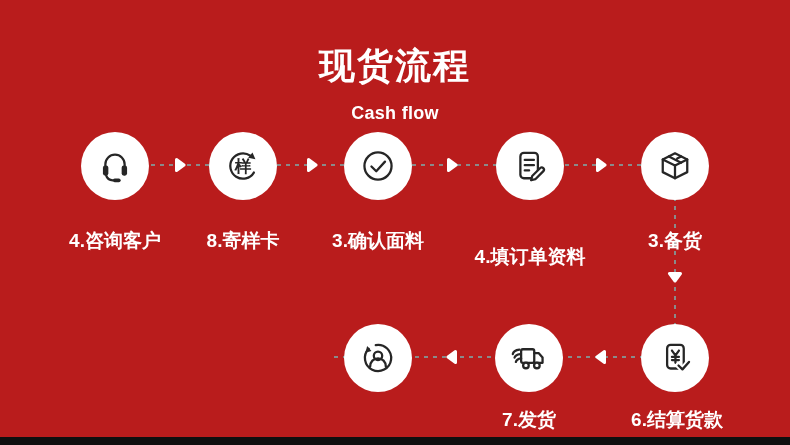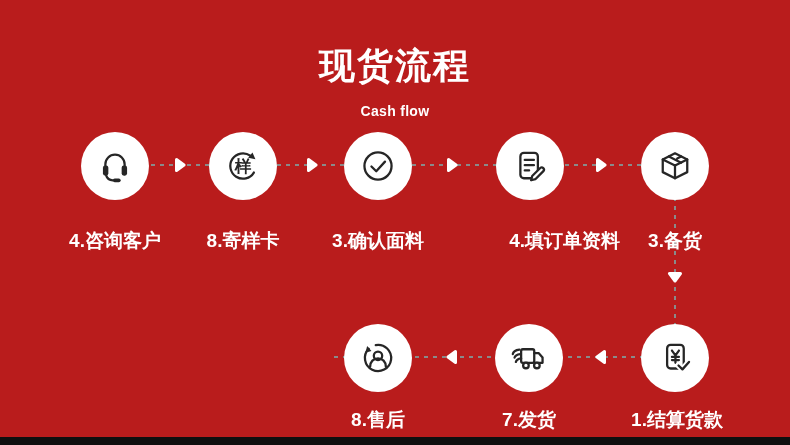--- a/index.html
+++ b/index.html
@@ -2,21 +2,21 @@
 <html><head>
 <meta charset="utf-8">
 <style>
   html,body{margin:0;padding:0;}
   body{font-family:"Liberation Sans","DejaVu Sans",sans-serif;}
   .stage{position:relative;width:790px;height:445px;background:#b91c1c;overflow:hidden;}
 
   .title{position:absolute;left:0;top:44px;width:100%;text-align:center;
          color:#ffffff;font-size:36px;font-weight:bold;letter-spacing:2px;line-height:44px;}
   .subtitle{position:absolute;left:0;top:103px;width:100%;text-align:center;
-         color:#ffffff;font-size:14px;font-weight:bold;letter-spacing:0.3px;}
+         color:#ffffff;font-size:18px;font-weight:bold;letter-spacing:0.3px;}
 
   .dash-h{position:absolute;height:2px;z-index:1;
           background:repeating-linear-gradient(90deg,#8a8a8a 0 4px,transparent 4px 9px);}
   .dash-v{position:absolute;width:2px;z-index:1;
           background:repeating-linear-gradient(180deg,#8a8a8a 0 4px,transparent 4px 9px);}
 
   .circle{position:absolute;width:68px;height:68px;border-radius:50%;background:#ffffff;
           z-index:2;display:flex;align-items:center;justify-content:center;}
   .circle svg{display:block;}
 
@@ -108,57 +108,56 @@
   </div>
   <div class="step-label" style="left:288px;top:228px;">3.确认面料</div>
 
   <div class="circle" style="left:496px;top:132px;">
     <svg width="42" height="42" viewBox="0 0 48 48">
       <rect class="ic" x="13" y="9" width="20" height="29" rx="4"></rect>
       <path class="ic" d="M18 17 h10.5 M18 23 h10.5 M18 29 h5"></path>
       <path class="ic" style="fill:#ffffff" d="M26.5 35.5 l-1.2 4.8 l4.8 -1.2 l9.2 -9.2 a2.55 2.55 0 0 0 -3.6 -3.6 z"></path>
     </svg>
   </div>
-  <div class="step-label" style="left:440px;top:228px;text-align:right;">4.填订单资料</div>
+  <div class="step-label" style="left:440px;top:244px;">4.填订单资料</div>
 
   <div class="circle" style="left:641px;top:132px;">
     <svg width="42" height="42" viewBox="0 0 48 48">
       <path class="ic" d="M24 9.5 L38 16.5 L38 31 L24 38 L10 31 L10 16.5 Z"></path>
       <path class="ic" d="M10 16.5 L24 23.5 L38 16.5"></path>
       <path class="ic" d="M24 23.5 V38"></path>
       <path class="ic" d="M17 13.2 L31 20.2 M31 13.2 L26.5 15.5"></path>
     </svg>
   </div>
   <div class="step-label" style="left:585px;top:228px;">3.备货</div>
 
   <div class="circle" style="left:641px;top:324px;">
     <svg width="42" height="42" viewBox="0 0 48 48">
       <rect class="ic" x="15" y="9" width="19" height="27" rx="4"></rect>
       <path class="ic" d="M20.5 15.5 L24.5 21 L28.5 15.5 M24.5 21 V29.5 M20.5 22.8 H28.5 M20.5 26.3 H28.5"></path>
       <path class="ic-erase" d="M28 32.5 l4.5 4.5 l7.5 -8.5"></path>
       <path class="ic" d="M28 32.5 l4.5 4.5 l7.5 -8.5"></path>
     </svg>
   </div>
-  <div class="step-label" style="left:587px;top:407px;">1.结算货款</div>
+  <div class="step-label" style="left:587px;top:407px;">6.结算货款</div>
 
   <div class="circle" style="left:495px;top:324px;">
     <svg width="42" height="42" viewBox="0 0 48 48">
       <rect class="ic" x="15" y="14" width="15" height="15.5" rx="2"></rect>
       <path class="ic" d="M30 18.5 h5.2 l4.3 5 v6 h-9.5"></path>
       <circle class="ic" style="fill:#ffffff" cx="20.5" cy="32.5" r="3.2"></circle>
       <circle class="ic" style="fill:#ffffff" cx="33" cy="32.5" r="3.2"></circle>
       <path class="ic" d="M13 14.5 C8.5 15 6 17 5.5 19.5 M14 19.5 C10 20 8 21.5 7.5 23.5 M15 24.5 C11.5 25 9.5 26.5 9 28.5"></path>
     </svg>
   </div>
   <div class="step-label" style="left:439px;top:407px;">7.发货</div>
 
   <div class="circle" style="left:344px;top:324px;">
     <svg width="42" height="42" viewBox="0 0 48 48">
       <path class="ic" d="M21.4 9.2 A15 15 0 1 1 13.4 13.4"></path>
       <polygon class="ic-fill" points="9.6,17.9 16.5,15.9 11.6,10.3"></polygon>
       <circle class="ic" cx="24" cy="21.5" r="4.8"></circle>
       <path class="ic" d="M15 34 c0 -6 4 -9.5 9 -9.5 c5 0 9 3.5 9 9.5"></path>
     </svg>
   </div>
-  <div class="step-label" style="left:288px;top:407px;">8.售后</div>
 
   <div class="bottom-bar"></div>
 </div>
 
 </body></html>

